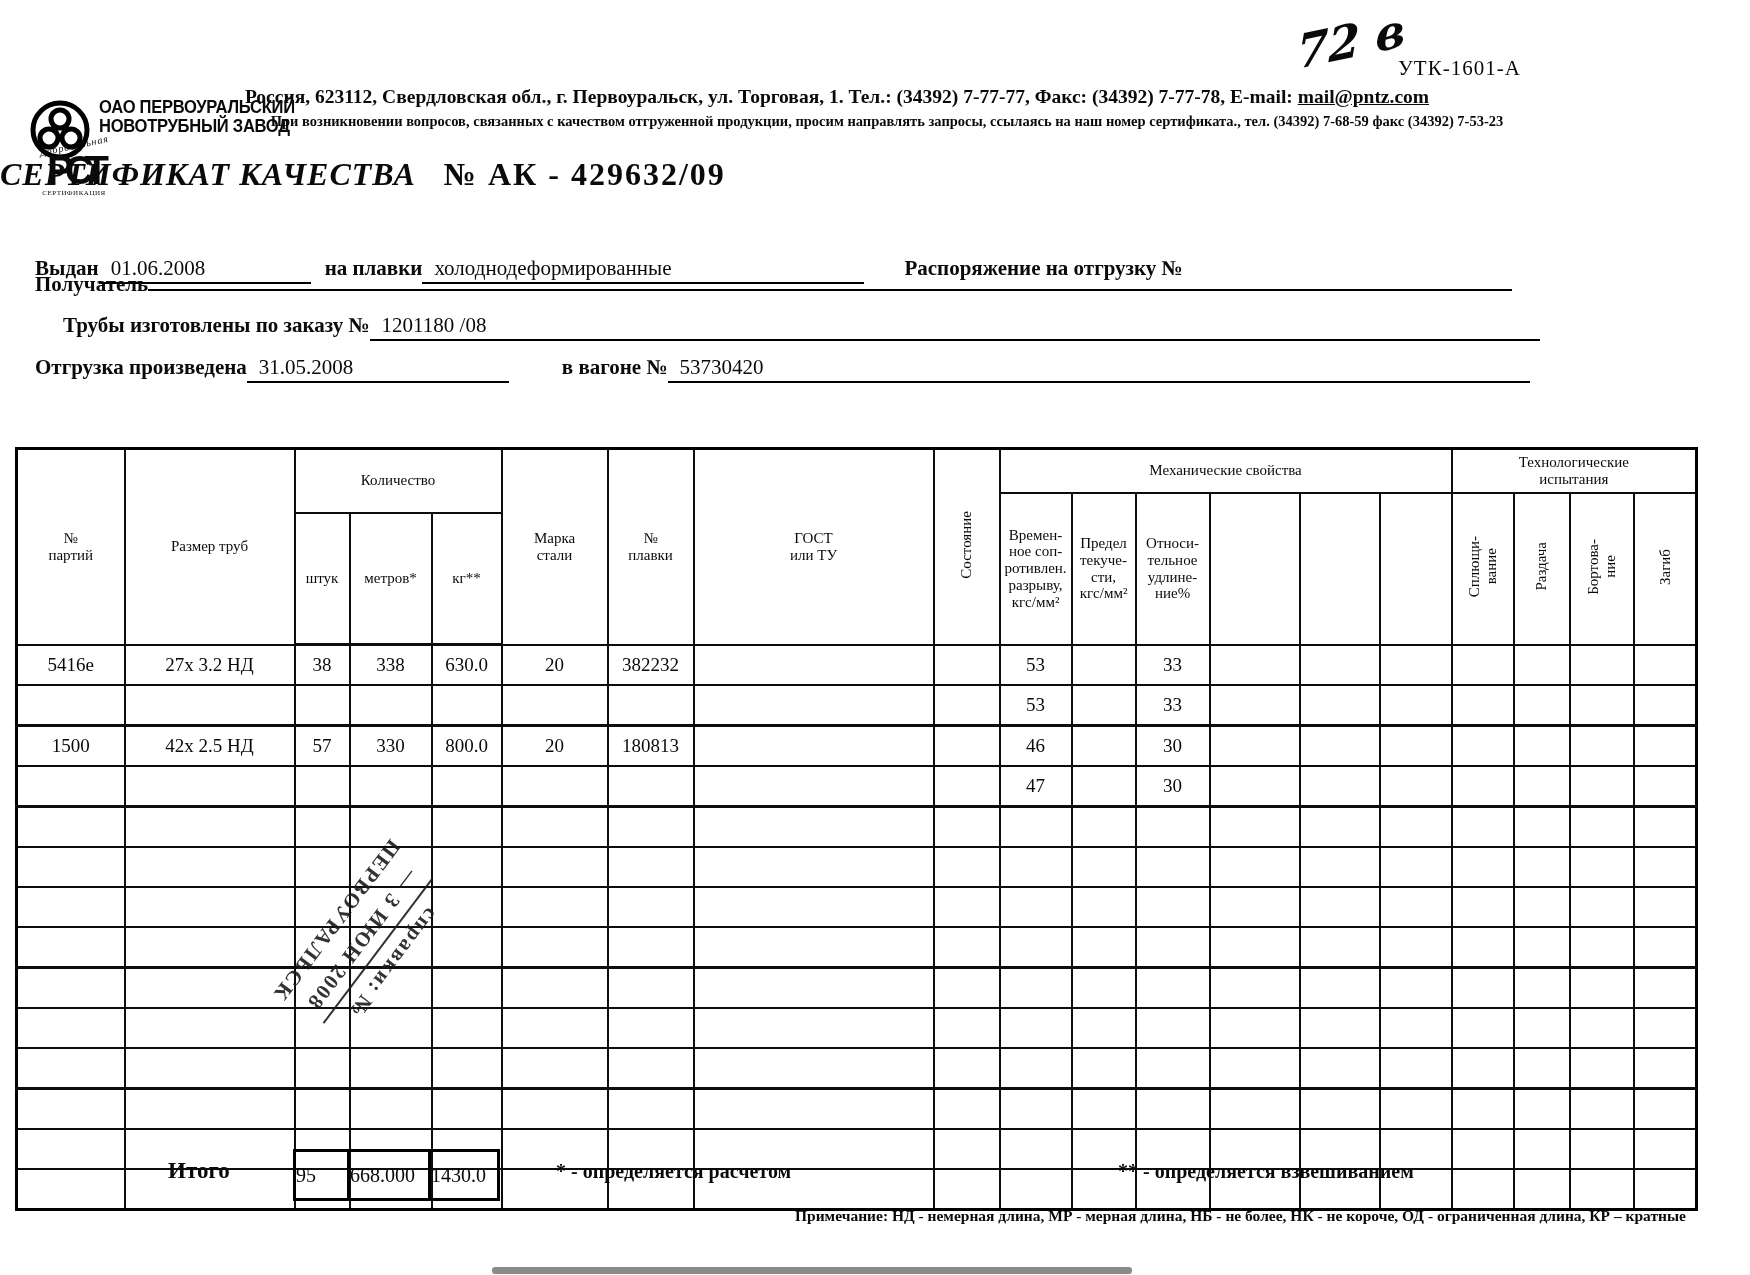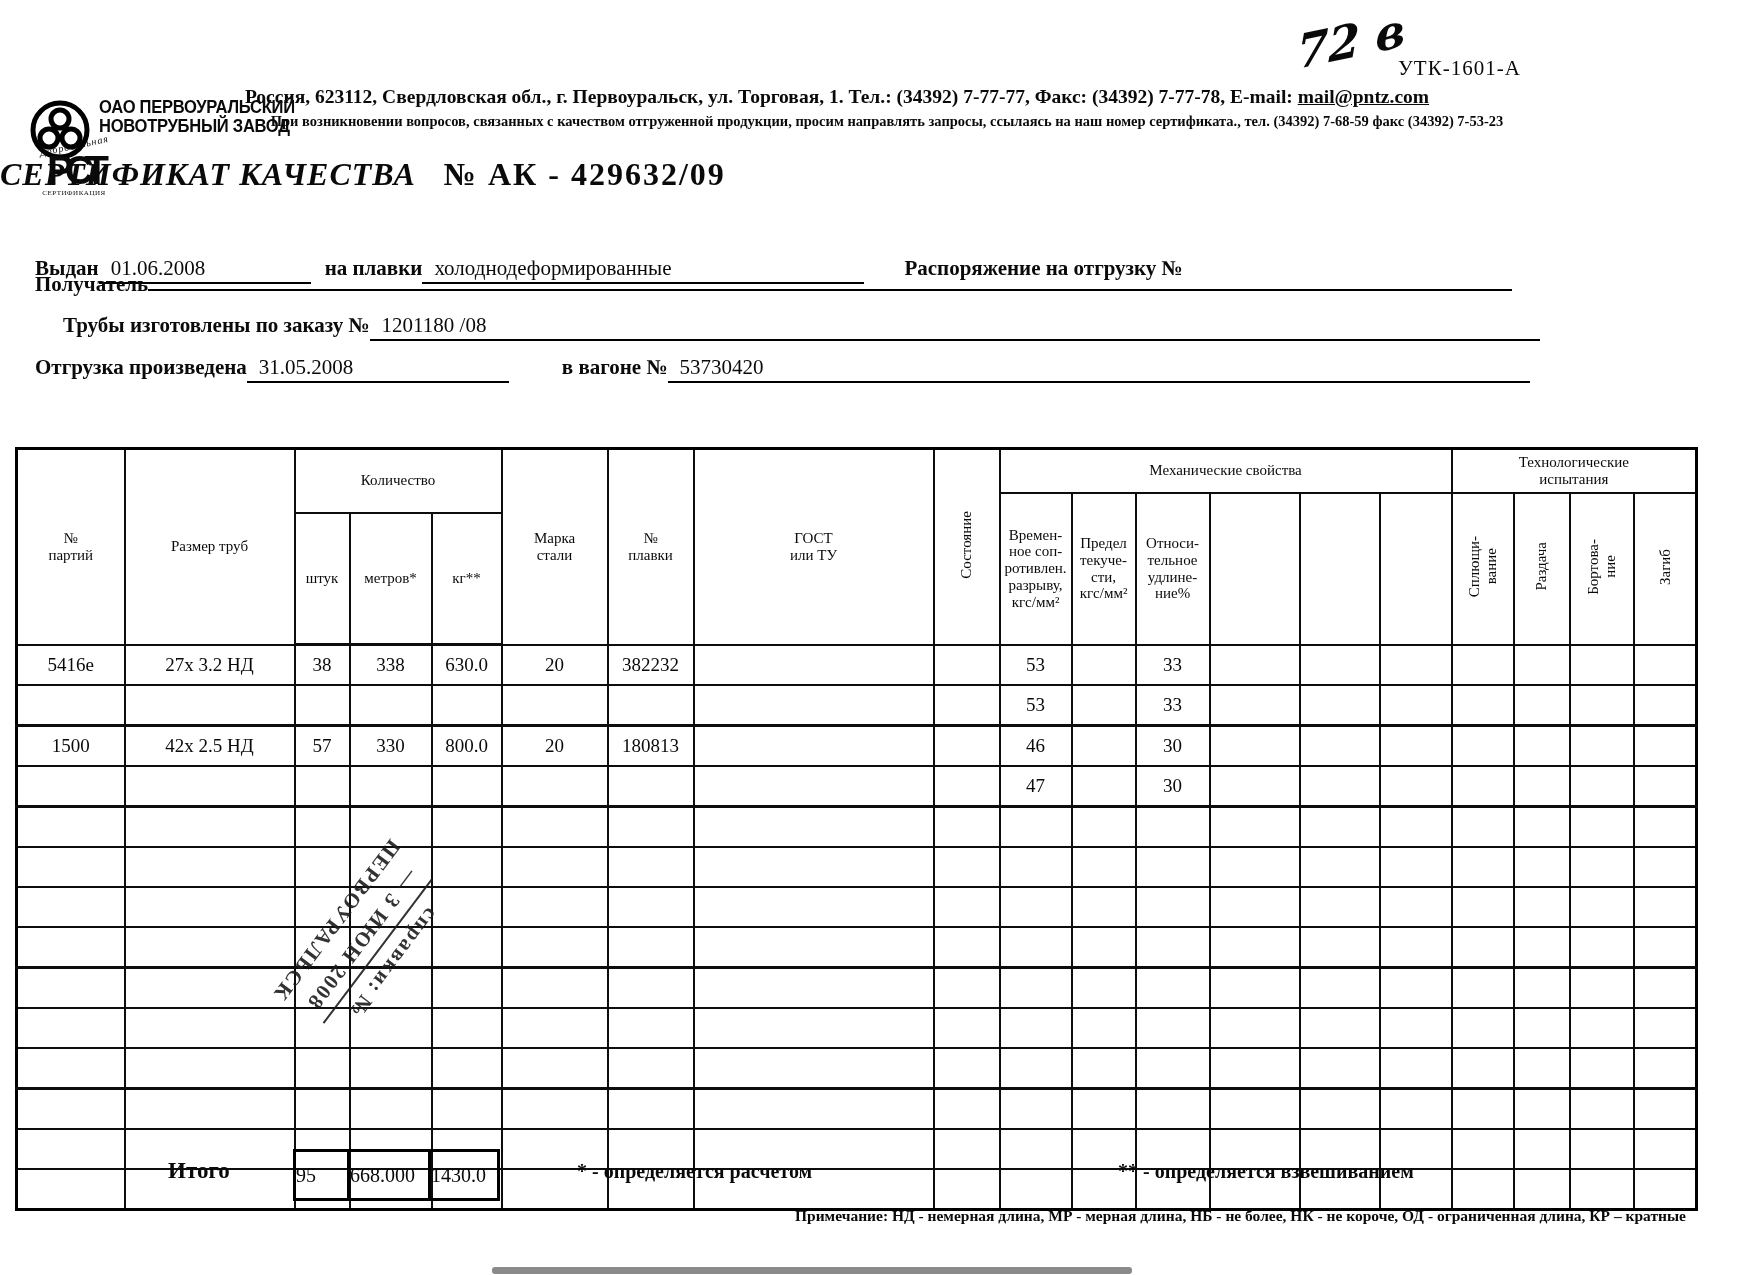--- a/index.html
+++ b/index.html
@@ -65,21 +65,21 @@
                 font-size:19px; white-space:nowrap; }
   .cert-table tbody tr.thick td { border-bottom-width:3.5px; }
 
   
   .totals-label { position:absolute; left:168px; top:1158px; font-size:23px; font-weight:bold; }
   .totals-boxes { position:absolute; left:293px; top:1149px; display:flex; }
   .tbox { box-sizing:border-box; border:3px solid #000; height:52px; line-height:46px;
           text-align:left; font-size:20px; }
   .tbox + .tbox { margin-left:-3px; }
   .tbox.b1 { width:57px; } .tbox.b2 { width:84px; } .tbox.b3 { width:72px; }
-  .fn1 { position:absolute; left:556px; top:1160px; font-size:20px; font-weight:bold;margin-left:21px; }
+  .fn1 { position:absolute; left:556px; top:1160px; font-size:20px; font-weight:bold; }
   .fn2 { position:absolute; left:1118px; top:1160px; font-size:20px; font-weight:bold; }
   .note-line { position:absolute; left:795px; top:1207px; font-size:15.5px; font-weight:bold; }
 
   
   .stamp { position:absolute; left:195px; top:890px; width:340px;
            transform:rotate(127deg); text-align:center;
            font-weight:bold; font-size:21px; letter-spacing:2px; line-height:1.55;
            color:#1c1c1c; opacity:0.9; }
   .stamp .s-rule { border-top:2px solid #1c1c1c; width:180px; margin:2px auto; }
 

